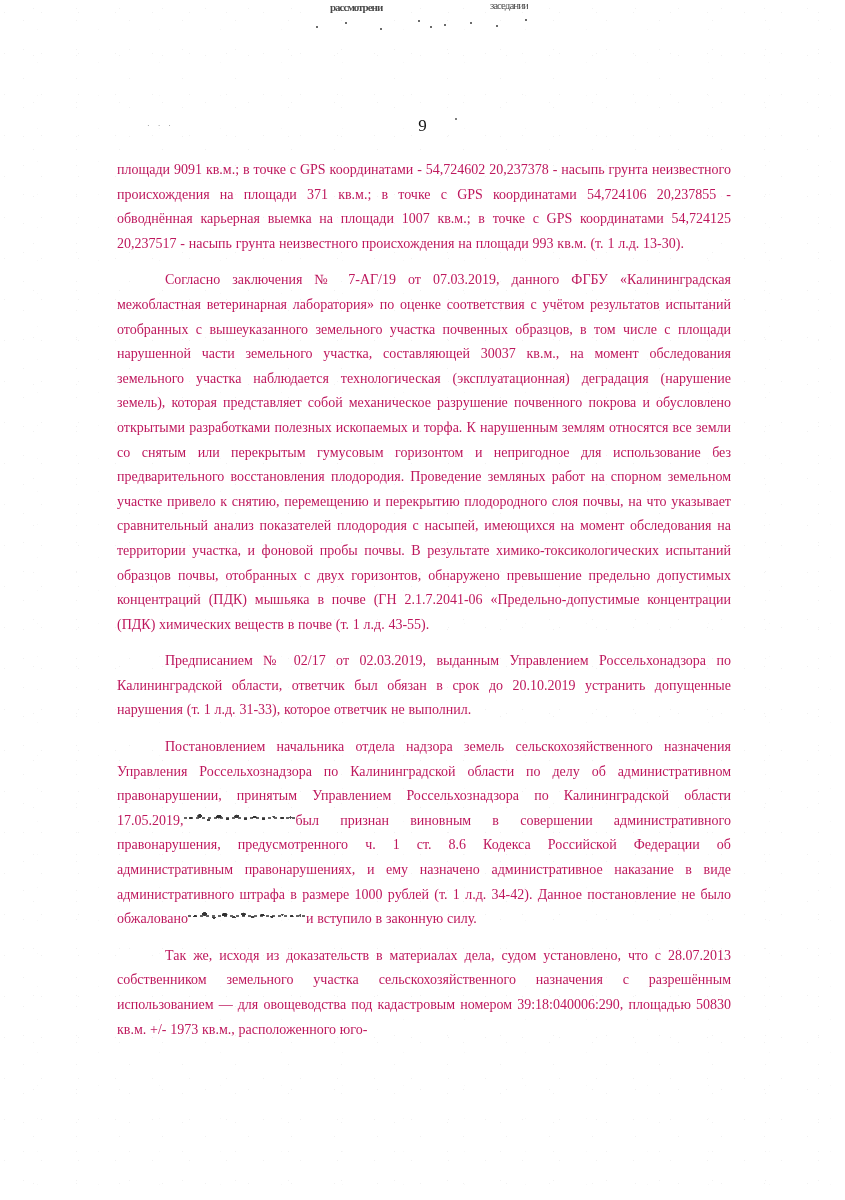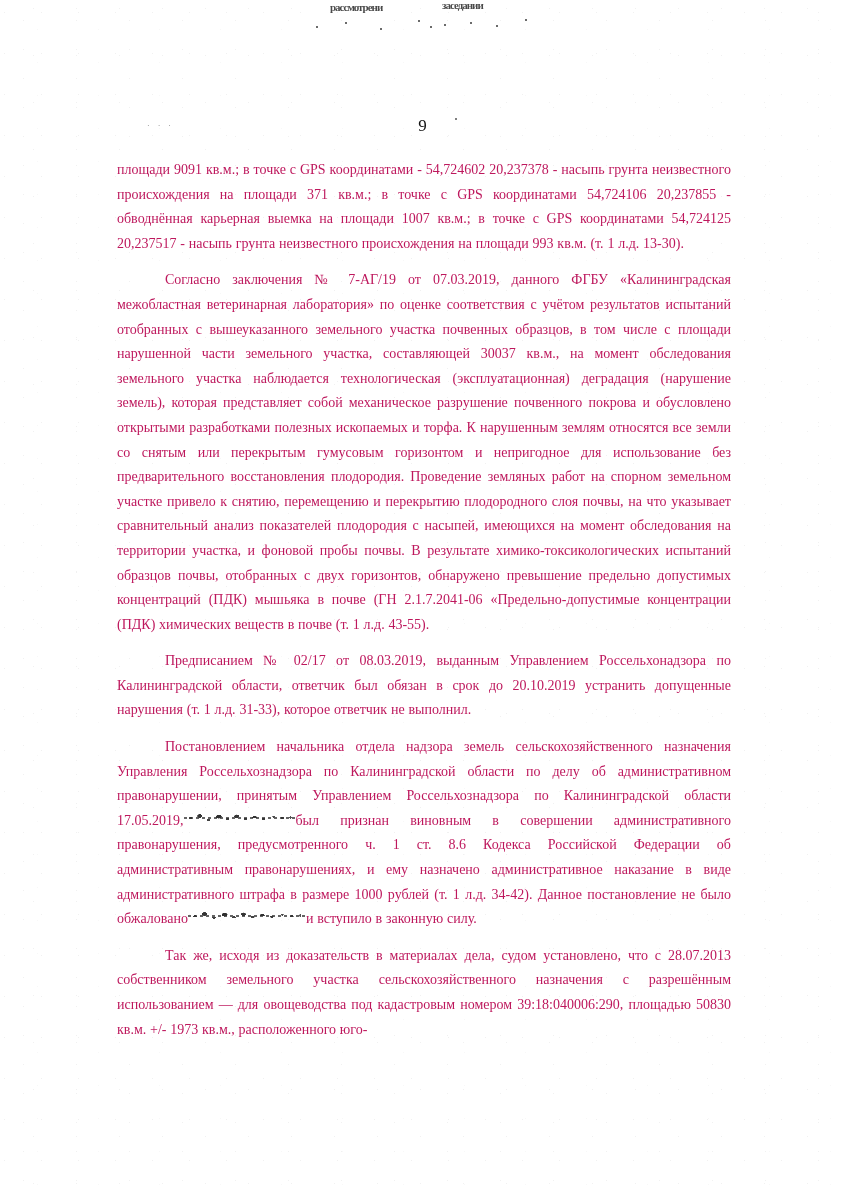--- a/index.html
+++ b/index.html
@@ -36,21 +36,21 @@
     font-family: "Liberation Serif", serif;
     font-size: 11px;
     letter-spacing: -1px;
     line-height: 1;
     white-space: nowrap;
     overflow: hidden;
     opacity: .85;
     filter: blur(0.3px);
   }
   .smudge-a { left: 330px; top: 2px;  width: 78px;  height: 14px; font-weight: bold; }
-  .smudge-b { left: 442px; top: 0px;  width: 86px;  height: 16px; font-weight: bold; }
+  .smudge-b { left: 442px; top: 0px;  width: 86px;  height: 16px; font-weight: normal; text-align: right; }
   .speck { position: absolute; background: #3a3a3a; border-radius: 50%; }
 
   
   .page-number {
     position: absolute;
     top: 116px;
     left: 0;
     width: 845px;
     text-align: center;
     font-size: 17px;
@@ -172,21 +172,21 @@
   <div class="pn-dots">· · ·</div>
   <div class="page-number">9</div>
   <div class="pn-speck"></div>
 
   <div class="text-body">
 
     <p class="para">площади 9091 кв.м.; в точке с GPS координатами - 54,724602 20,237378 - насыпь грунта неизвестного происхождения на площади 371 кв.м.; в точке с GPS координатами 54,724106 20,237855 - обводнённая карьерная выемка на площади 1007 кв.м.; в точке с GPS координатами 54,724125 20,237517 - насыпь грунта неизвестного происхождения на площади 993 кв.м. (т. 1 л.д. 13-30).</p>
 
     <p class="para indented">Согласно заключения № 7-АГ/19 от 07.03.2019, данного ФГБУ «Калининградская межобластная ветеринарная лаборатория» по оценке соответствия с учётом результатов испытаний отобранных с вышеуказанного земельного участка почвенных образцов, в том числе с площади нарушенной части земельного участка, составляющей 30037 кв.м., на момент обследования земельного участка наблюдается технологическая (эксплуатационная) деградация (нарушение земель), которая представляет собой механическое разрушение почвенного покрова и обусловлено открытыми разработками полезных ископаемых и торфа. К нарушенным землям относятся все земли со снятым или перекрытым гумусовым горизонтом и непригодное для использование без предварительного восстановления плодородия. Проведение земляных работ на спорном земельном участке привело к снятию, перемещению и перекрытию плодородного слоя почвы, на что указывает сравнительный анализ показателей плодородия с насыпей, имеющихся на момент обследования на территории участка, и фоновой пробы почвы. В результате химико-токсикологических испытаний образцов почвы, отобранных с двух горизонтов, обнаружено превышение предельно допустимых концентраций (ПДК) мышьяка в почве (ГН 2.1.7.2041-06 «Предельно-допустимые концентрации (ПДК) химических веществ в почве (т. 1 л.д. 43-55).</p>
 
-    <p class="para indented">Предписанием № 02/17 от 08.03.2019, выданным Управлением Россельхонадзора по Калининградской области, ответчик был обязан в срок до 20.10.2019 устранить допущенные нарушения (т. 1 л.д. 31-33), которое ответчик не выполнил.</p>
+    <p class="para indented">Предписанием № 02/17 от 02.03.2019, выданным Управлением Россельхонадзора по Калининградской области, ответчик был обязан в срок до 20.10.2019 устранить допущенные нарушения (т. 1 л.д. 31-33), которое ответчик не выполнил.</p>
 
     <p class="para indented"><span>Постановлением начальника отдела надзора земель сельскохозяйственного назначения Управления Россельхознадзора по Калининградской области по делу об административном правонарушении, принятым Управлением Россельхознадзора по Калининградской области 17.05.2019,</span><span class="redaction r1" title="имя скрыто"></span><span>был признан виновным в совершении административного правонарушения, предусмотренного ч. 1 ст. 8.6 Кодекса Российской Федерации об административным правонарушениях, и ему назначено административное наказание в виде административного штрафа в размере 1000 рублей (т. 1 л.д. 34-42). Данное постановление не было обжаловано</span><span class="redaction r2" title="имя скрыто"></span><span>и вступило в законную силу.</span></p>
 
     <p class="para indented">Так же, исходя из доказательств в материалах дела, судом установлено, что с 28.07.2013 собственником земельного участка сельскохозяйственного назначения с разрешённым использованием — для овощеводства под кадастровым номером 39:18:040006:290, площадью 50830 кв.м. +/- 1973 кв.м., расположенного юго-</p>
 
   </div>
 
   <div class="grain"></div>
 </div>
 

